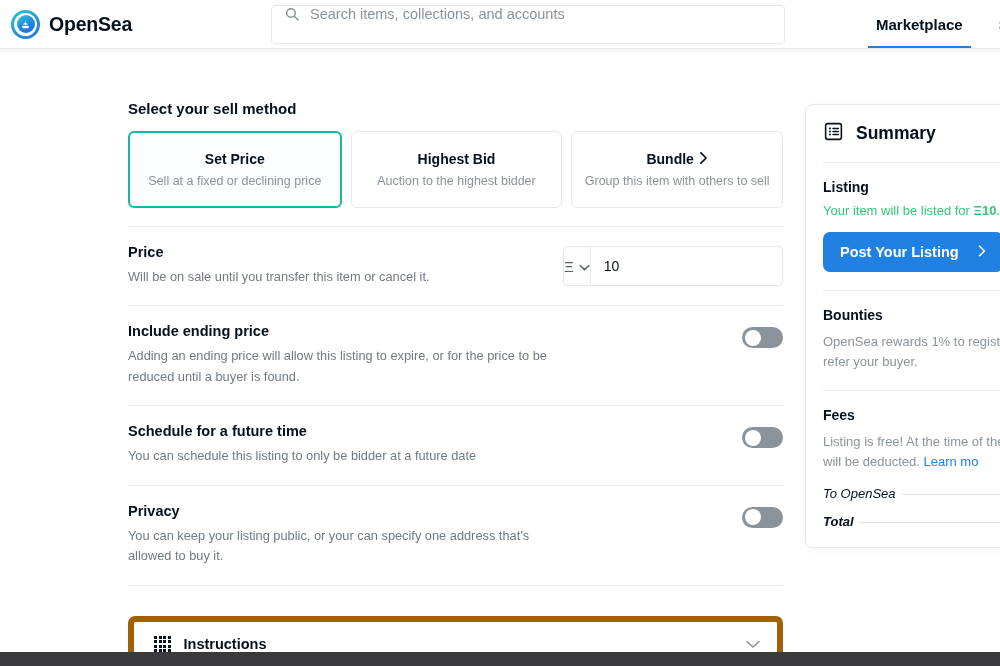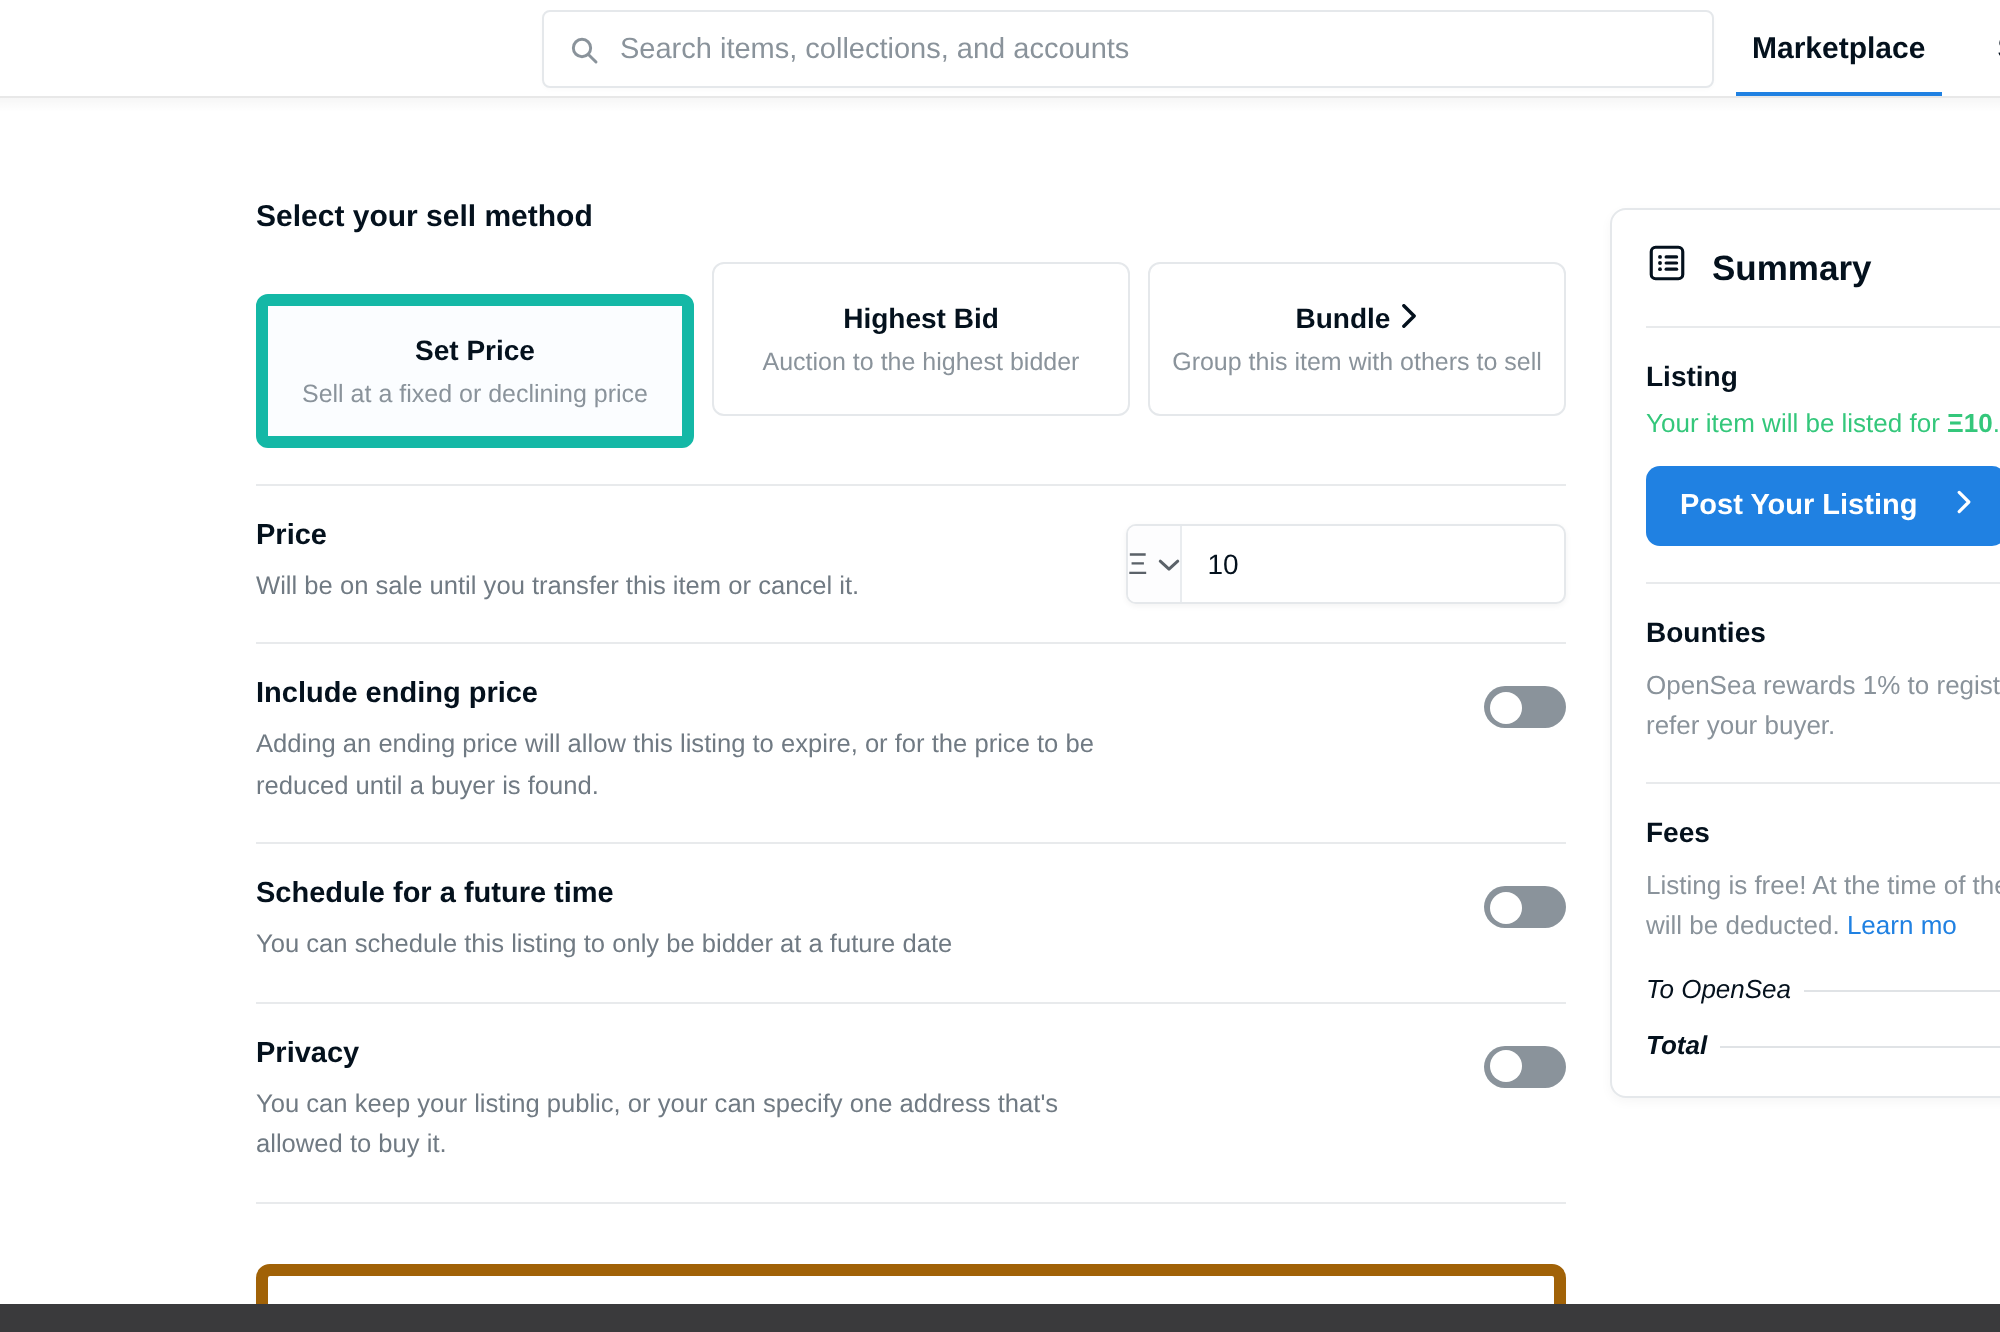--- a/index.html
+++ b/index.html
@@ -41,25 +41,25 @@
     position: relative; z-index: 3;
     width: 11px; height: 11px;
   }
   .brand-name {
     margin-left: 9px;
     font-size: 19.5px; font-weight: 700; color: #04111d;
     letter-spacing: -0.2px;
   }
   .search-wrap {
     position: absolute; left: 271px; top: 5px;
-    width: 586px; height: 39px;
+    width: 514px; height: 39px;
     background: #fff;
     border: 1px solid #e5e8eb;
     border-radius: 4px;
-    display: flex; align-items: center;
+    display: flex; align-items: flex-start;
     box-shadow: 0 1px 2px rgba(0,0,0,0.02);
   }
   .search-icon { margin-left: 12px; display:flex; align-items:center; color:#8a939b; }
   .search-input {
     border: none; outline: none; background: transparent;
     margin-left: 10px; flex: 1;
     font-family: "Liberation Sans", sans-serif;
     font-size: 14.5px; color: #04111d;
   }
   .search-input::placeholder { color: #8a939b; }
@@ -99,23 +99,22 @@
   .method-row { display: flex; gap: 9px; }
   .method-card {
     flex: 1; height: 77px;
     border: 1px solid #e5e8eb; border-radius: 6px;
     background: #fff;
     display: flex; flex-direction: column;
     align-items: center; justify-content: center;
     cursor: pointer;
   }
   .method-card.selected {
-    border: 6px solid #14b8a6;
+    border: 2px solid #14b8a6;
     background: #fbfdff;
-    margin-top: 16px;
   }
   .method-title {
     font-size: 14px; font-weight: 700; color: #04111d;
     display: flex; align-items: center; gap: 5px;
   }
   .method-sub { font-size: 12.5px; color: #8a939b; margin-top: 7px; }
 
   .divider { height: 1px; background: #e8eaec; }
 
   .row {
@@ -219,20 +218,30 @@
     width: 1000px; height: 14px;
     background: #3a3a3c;
   }
 </style>
 </head>
 <body>
 
 <div class="page">
 
   <div class="header">
+    <div class="brand">
+      <div class="logo-mark">
+        <svg class="logo-ship" viewBox="0 0 24 24">
+          <path d="M4 15h16l-2.2 5H6.2L4 15z" fill="#ffffff"></path>
+          <path d="M11.4 4h1.2v11h-1.2z" fill="#ffffff"></path>
+          <path d="M6.5 12.5c1.6-3 3.4-4.5 5.5-4.5s3.9 1.5 5.5 4.5z" fill="#ffffff"></path>
+        </svg>
+      </div>
+      <div class="brand-name">OpenSea</div>
+    </div>
 
     <div class="search-wrap">
       <span class="search-icon">
         <svg width="16" height="16" viewBox="0 0 24 24" fill="none" stroke="currentColor" stroke-width="2.2" stroke-linecap="round">
           <circle cx="10.5" cy="10.5" r="6.5"></circle>
             <line x1="15.5" y1="15.5" x2="21" y2="21"></line>
         </svg>
       </span>
       <input class="search-input" type="text" placeholder="Search items, collections, and accounts" style="">
     </div>

